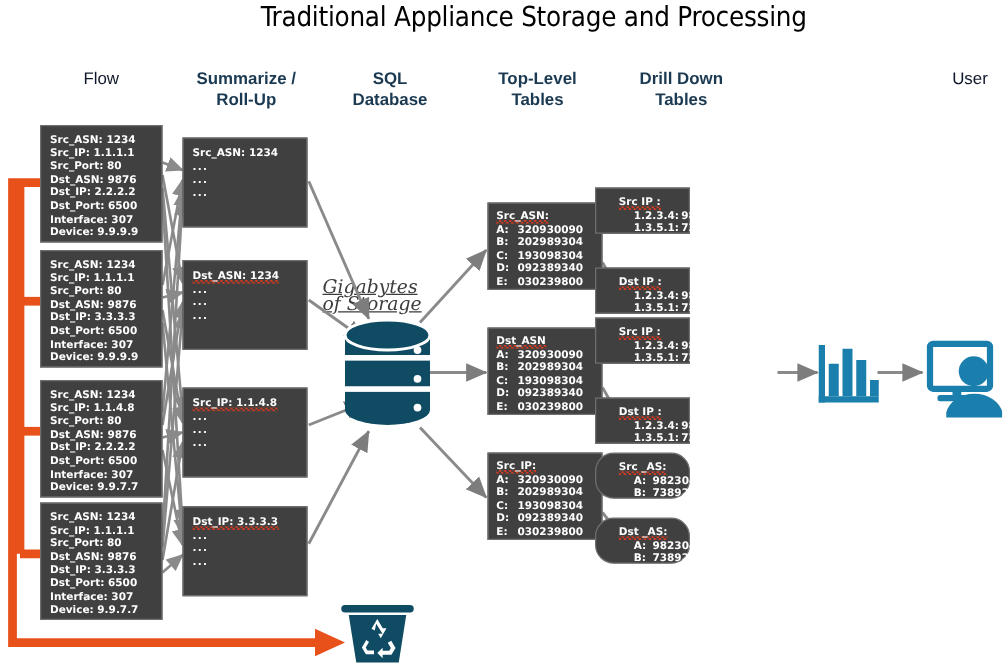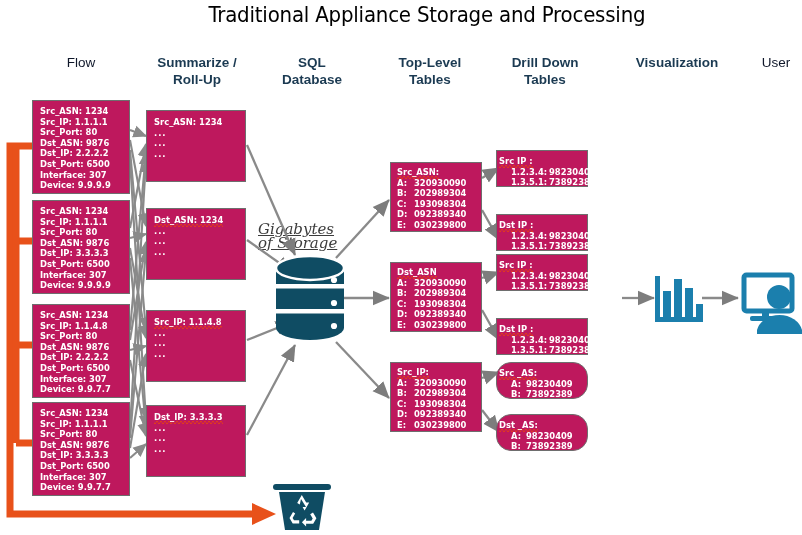--- a/index.html
+++ b/index.html
@@ -20,21 +20,21 @@
 
   
   .colhead{
     position:absolute;text-align:center;font-size:13.5px;line-height:17px;
     font-weight:bold;color:#1b3a52;
   }
   .colhead.gray{color:#0f172a;font-weight:normal;}
 
   
   .gbox{
-    position:absolute;background:#be185d;color:#ffffff;
+    position:absolute;background:#404040;color:#ffffff;
     border:1px solid #6e6e6e;box-sizing:border-box;
     font-size:8.4px;line-height:10.6px;font-weight:bold;
     padding:5px 0 0 7px;
     font-family:"DejaVu Sans","Liberation Sans",sans-serif;
     z-index:5;
   }
   .gbox .row{white-space:pre;}
 
   
   .sq{
@@ -53,21 +53,21 @@
 
   
   .sum{width:100px;height:72px;left:146px;padding-top:6px;}
   .sum .dots{letter-spacing:1px;}
 
   
   .tlt{width:92px;height:70px;left:390px;padding-top:4px;padding-left:6px;}
   .tlt .k{display:inline-block;width:17px;}
 
   
-  .ddt{width:92px;height:37px;left:496px;padding-top:5px;padding-left:2px;}
+  .ddt{width:76px;height:37px;left:476px;padding-top:5px;padding-left:18px;}
   .ddt .k{display:inline-block;width:38px;margin-left:12px;}
   .ddt2{height:37px;border-radius:15px;}
   .ddt2 .k{display:inline-block;width:15px;}
 
   
   .dblabel{
     position:absolute;left:258px;top:222px;width:108px;text-align:left;
     font-style:italic;font-size:15px;color:#3c3c3c;line-height:14px;
     font-family:"DejaVu Serif","Liberation Serif",serif;
     text-decoration:underline;
@@ -95,23 +95,20 @@
     <div>SQL</div>
     <div>Database</div>
   </div>
   <div class="colhead" style="left:378px;top:54px;width:104px;">
     <div>Top-Level</div>
     <div>Tables</div>
   </div>
   <div class="colhead" style="left:490px;top:54px;width:110px;">
     <div>Drill Down</div>
     <div>Tables</div>
-  </div>
-  <div class="colhead" style="left:615px;top:54px;width:124px;">
-    <div>Visualization</div>
   </div>
   <div class="colhead gray" style="left:750px;top:54px;width:52px;">
     <div>User</div>
   </div>
 
   <svg class="layer under" viewBox="0 0 802 535">
     <defs>
       <marker id="ga" markerWidth="7" markerHeight="7" refX="6" refY="3.2" orient="auto">
         <path d="M0,0.3 L6.6,3.2 L0,6.1 z" fill="#8a8a8a"></path>
       </marker>

